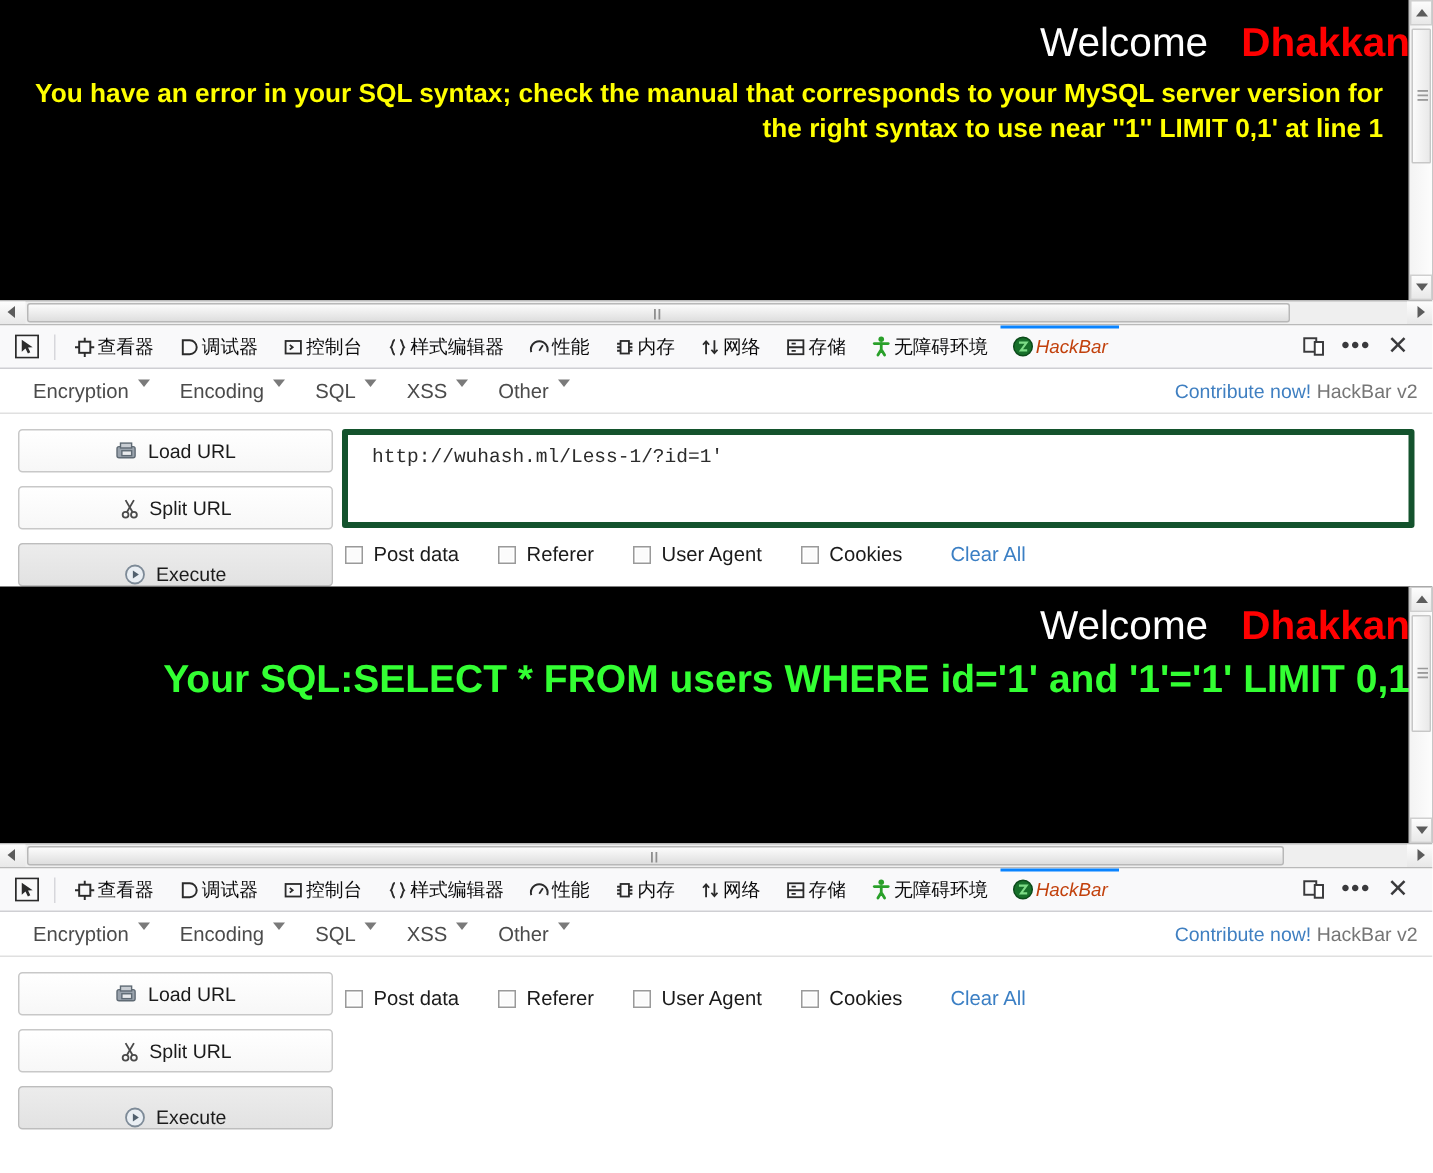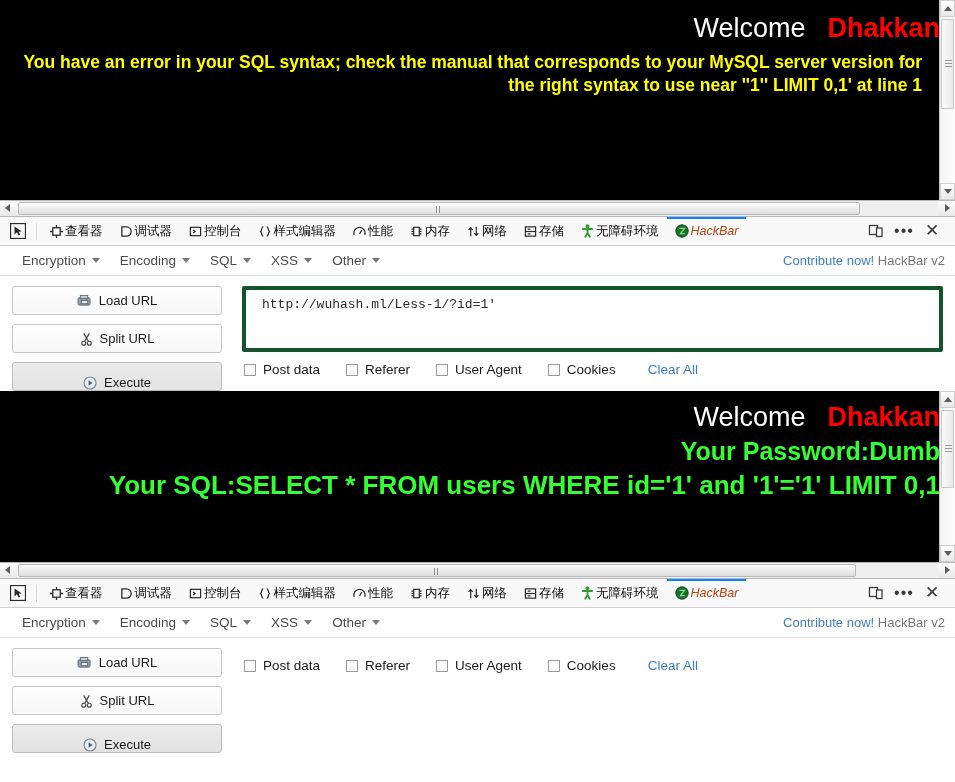--- a/index.html
+++ b/index.html
@@ -141,31 +141,31 @@
 
   
   .hb { background:#fff; width:955px; }
   .hb-menubar {
     height:30px; display:flex; align-items:center;
     border-bottom:1px solid #e0e0e0; padding-left:12px;
     background:#fff;
   }
   .hb-menu {
     font-size:13.5px; color:#4b4b4b; padding:0 10px;
-    display:flex; align-items:center; gap:6px; white-space:nowrap;
+    display:flex; align-items:flex-start; gap:6px; white-space:nowrap;
   }
   .caret {
     width:0;height:0;border-left:4px solid transparent;border-right:4px solid transparent;
     border-top:5px solid #7a7a7a; display:inline-block;
   }
   .hb-right { margin-left:auto; padding-right:10px; font-size:13px; white-space:nowrap;text-align:center; }
   .hb-contrib { color:#3f7fc1; }
   .hb-ver { color:#767676; }
 
-  .hb-body { display:flex; padding:10px 12px 0 12px; gap:20px; }
+  .hb-body { display:flex; padding:10px 12px 0 12px; gap:6px; }
   .hb-left { width:210px; display:flex; flex-direction:column; gap:9px; }
   .hb-btn {
     height:29px; border:1px solid #c8c8c8; border-radius:3px;
     background:linear-gradient(to bottom,#ffffff,#f7f7f7);
     display:flex; align-items:center; justify-content:center; gap:7px;
     font-size:13px; color:#1b1b1b;
   }
   .hb-btn.exec { background:linear-gradient(to bottom,#ececec,#e2e2e2); border-color:#bdbdbd;align-items:flex-end; }
   .hb-right-col { flex:1; display:flex; flex-direction:column; }
   .hb-textarea {
@@ -424,21 +424,20 @@
         </div>
       </div>
     </div>
   </div>
 
   <div class="page" style="height:171px;">
     <div class="page-inner">
       <div class="welcome-line" style="padding-top:10px;">
         <span class="welcome-word">Welcome</span><span class="welcome-name">Dhakkan</span>
       </div>
-      <div class="ok-line">Your Password:Dumb</div>
       <div class="ok-line big">Your SQL:SELECT * FROM users WHERE id='1' and '1'='1' LIMIT 0,1</div>
     </div>
     <div class="vscroll">
       <div class="arrow up">
           <i></i>
         </div>
       <div class="thumb" style="top:19px;height:78px;"></div>
       <div class="arrow down">
           <i></i>
         </div>

